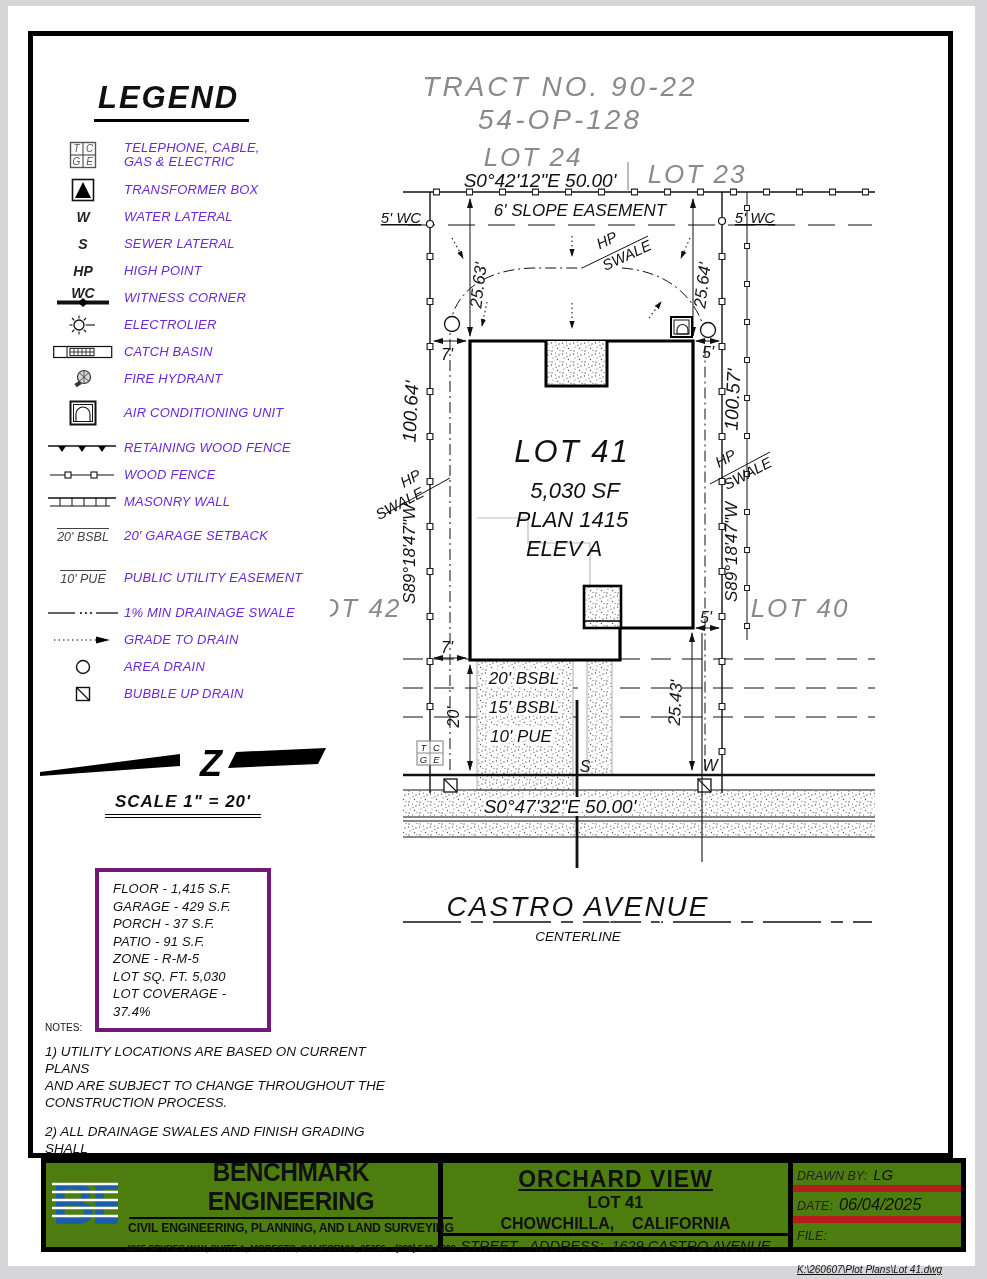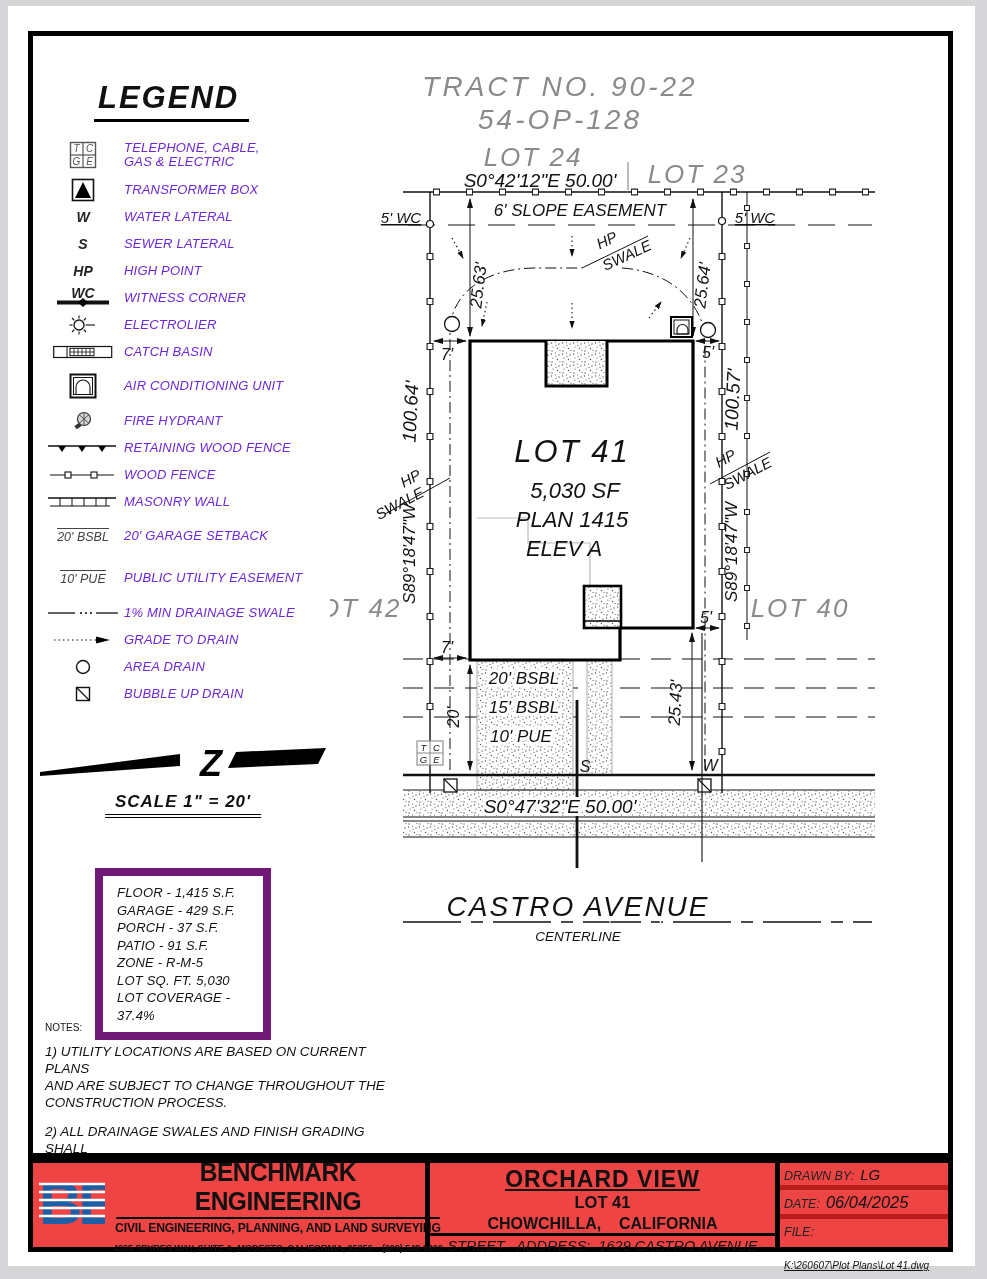--- a/index.html
+++ b/index.html
@@ -25,49 +25,49 @@
         letter-spacing:.2px;}
   .wc-wrap{display:flex;flex-direction:column;align-items:center;line-height:10px;}
   .ovl{border-top:1.6px solid #444;font-style:italic;font-size:12.5px;color:#444;padding-top:1px;}
 
   
   .scaleblock{position:absolute;left:38px;top:746px;width:290px;text-align:center;}
   .scale-label{display:inline-block;margin-top:6px;font-style:italic;font-weight:bold;font-size:17px;
                border-bottom:4px double #000;padding:0 10px 2px 10px;letter-spacing:1px;}
 
   
-  .stats{position:absolute;left:95px;top:868px;width:176px;border:8px solid #701a75;
+  .stats{position:absolute;left:95px;top:868px;width:176px;border:4px solid #701a75;
          box-sizing:border-box;padding:8px 0 8px 14px;background:#fff;}
   .stats div{font-style:italic;font-size:13px;line-height:17.5px;letter-spacing:.2px;}
 
   
   .notes{position:absolute;left:45px;top:1022px;width:360px;}
   .notes-title{font-size:10px;margin-bottom:10px;}
   .note{font-style:italic;font-size:13.5px;line-height:17px;margin-bottom:12px;white-space:pre-line;}
 
   
-  .titleblock{position:absolute;left:28px;top:1158px;width:925px;height:94px;
-              border:5px solid #000;box-sizing:border-box;display:flex;background:#ef4444;}
+  .titleblock{position:absolute;left:41px;top:1158px;width:925px;height:94px;
+              border:5px solid #000;box-sizing:border-box;display:flex;background:#4d7c0f;}
   .tb-left{width:397px;flex:none;border-right:5px solid #000;display:flex;align-items:center;
            padding:4px 6px;box-sizing:border-box;}
   .tb-mid{width:350px;flex:none;border-right:5px solid #000;display:flex;flex-direction:column;box-sizing:border-box;}
   .tb-right{flex:1;display:flex;flex-direction:column;box-sizing:border-box;}
   .logo{width:66px;flex:none;margin-right:8px;}
   .company{flex:1;text-align:center;}
   .company-name{font-weight:bold;font-size:25px;letter-spacing:-.5px;transform:scaleX(.98);
                 border-bottom:2.5px solid #000;padding-bottom:1px;}
   .company-tagline{font-weight:bold;font-size:12.2px;margin-top:2px;letter-spacing:-.2px;}
   .company-address{font-weight:bold;font-size:9.3px;margin-top:8px;letter-spacing:-.2px;white-space:pre;}
   .proj-main{flex:1;text-align:center;padding-top:3px;}
   .proj-name{font-weight:bold;font-size:23px;letter-spacing:1px;text-decoration:underline;}
   .proj-lot{font-weight:bold;font-size:16.5px;margin-top:0px;}
   .proj-city{font-weight:bold;font-size:16px;margin-top:3px;white-space:pre;}
   .proj-street{border-top:3px solid #000;font-style:italic;font-size:14.5px;text-align:center;
                padding:2px 0 1px 0;white-space:pre;}
-  .meta-row{border-bottom:5px solid #b91c1c;display:flex;align-items:baseline;padding:3px 4px 2px 4px;}
+  .meta-row{border-bottom:7px solid #b91c1c;display:flex;align-items:baseline;padding:3px 4px 2px 4px;}
   .meta-row:last-child{border-bottom:none;display:block;}
   .meta-label{font-style:italic;font-size:12.5px;color:#222;white-space:pre;}
   .meta-value{font-style:italic;font-size:15px;margin-left:6px;}
   .meta-file-path{font-style:italic;font-size:10px;margin-top:20px;text-decoration:underline;}
 
   svg text{font-family:"Liberation Sans",sans-serif;}
   .ptx{font-style:italic;fill:#111;text-anchor:middle;}
   .gray{fill:#8a8a8a;}
   .halo{stroke:#fff;stroke-width:6px;paint-order:stroke;}
 </style>
@@ -167,44 +167,44 @@
             <line x1="29" y1="4.3" x2="29" y2="11.7"></line>
                 <line x1="33" y1="4.3" x2="33" y2="11.7"></line>
             <line x1="37" y1="4.3" x2="37" y2="11.7"></line>
                 <line x1="17" y1="8" x2="41" y2="8"></line>
           </g>
         </svg>
       </span>
       <span class="llab">CATCH BASIN</span>
     </div>
 
-    <div class="lrow tall">
-      <span class="lsym">
-        <svg width="28" height="26" viewBox="0 0 28 26">
-          <rect x="1.5" y="1.5" width="25" height="23" fill="none" stroke="#111" stroke-width="2"></rect>
-          <rect x="4.5" y="4.5" width="19" height="17" fill="none" stroke="#111" stroke-width="1"></rect>
-          <path d="M7,21 L7,14 a7,7 0 0 1 14,0 L21,21" fill="none" stroke="#111" stroke-width="1.1"></path>
-        </svg>
-      </span>
-      <span class="llab">AIR CONDITIONING UNIT</span>
-    </div>
-
     <div class="lrow">
       <span class="lsym">
         <svg width="24" height="22" viewBox="0 0 24 22">
           <circle cx="13" cy="9" r="6.5" fill="#d8d8d8" stroke="#333" stroke-width="1.2"></circle>
           <g stroke="#555" stroke-width="1">
             <line x1="8.5" y1="5" x2="17.5" y2="13"></line>
                 <line x1="8.5" y1="13" x2="17.5" y2="5"></line>
             <line x1="13" y1="2.5" x2="13" y2="15.5"></line>
           </g>
           <rect x="4" y="14" width="6" height="4" fill="#333" transform="rotate(-35 7 16)"></rect>
         </svg>
       </span>
       <span class="llab">FIRE HYDRANT</span>
+    </div>
+
+    <div class="lrow tall">
+      <span class="lsym">
+        <svg width="28" height="26" viewBox="0 0 28 26">
+          <rect x="1.5" y="1.5" width="25" height="23" fill="none" stroke="#111" stroke-width="2"></rect>
+          <rect x="4.5" y="4.5" width="19" height="17" fill="none" stroke="#111" stroke-width="1"></rect>
+          <path d="M7,21 L7,14 a7,7 0 0 1 14,0 L21,21" fill="none" stroke="#111" stroke-width="1.1"></path>
+        </svg>
+      </span>
+      <span class="llab">AIR CONDITIONING UNIT</span>
     </div>
 
     <div class="lrow">
       <span class="lsym">
         <svg width="70" height="12" viewBox="0 0 70 12">
           <line x1="0" y1="4" x2="68" y2="4" stroke="#111" stroke-width="1.4"></line>
           <polygon points="10,4 18,4 14,10" fill="#000"></polygon>
           <polygon points="30,4 38,4 34,10" fill="#000"></polygon>
           <polygon points="50,4 58,4 54,10" fill="#000"></polygon>
         </svg>

